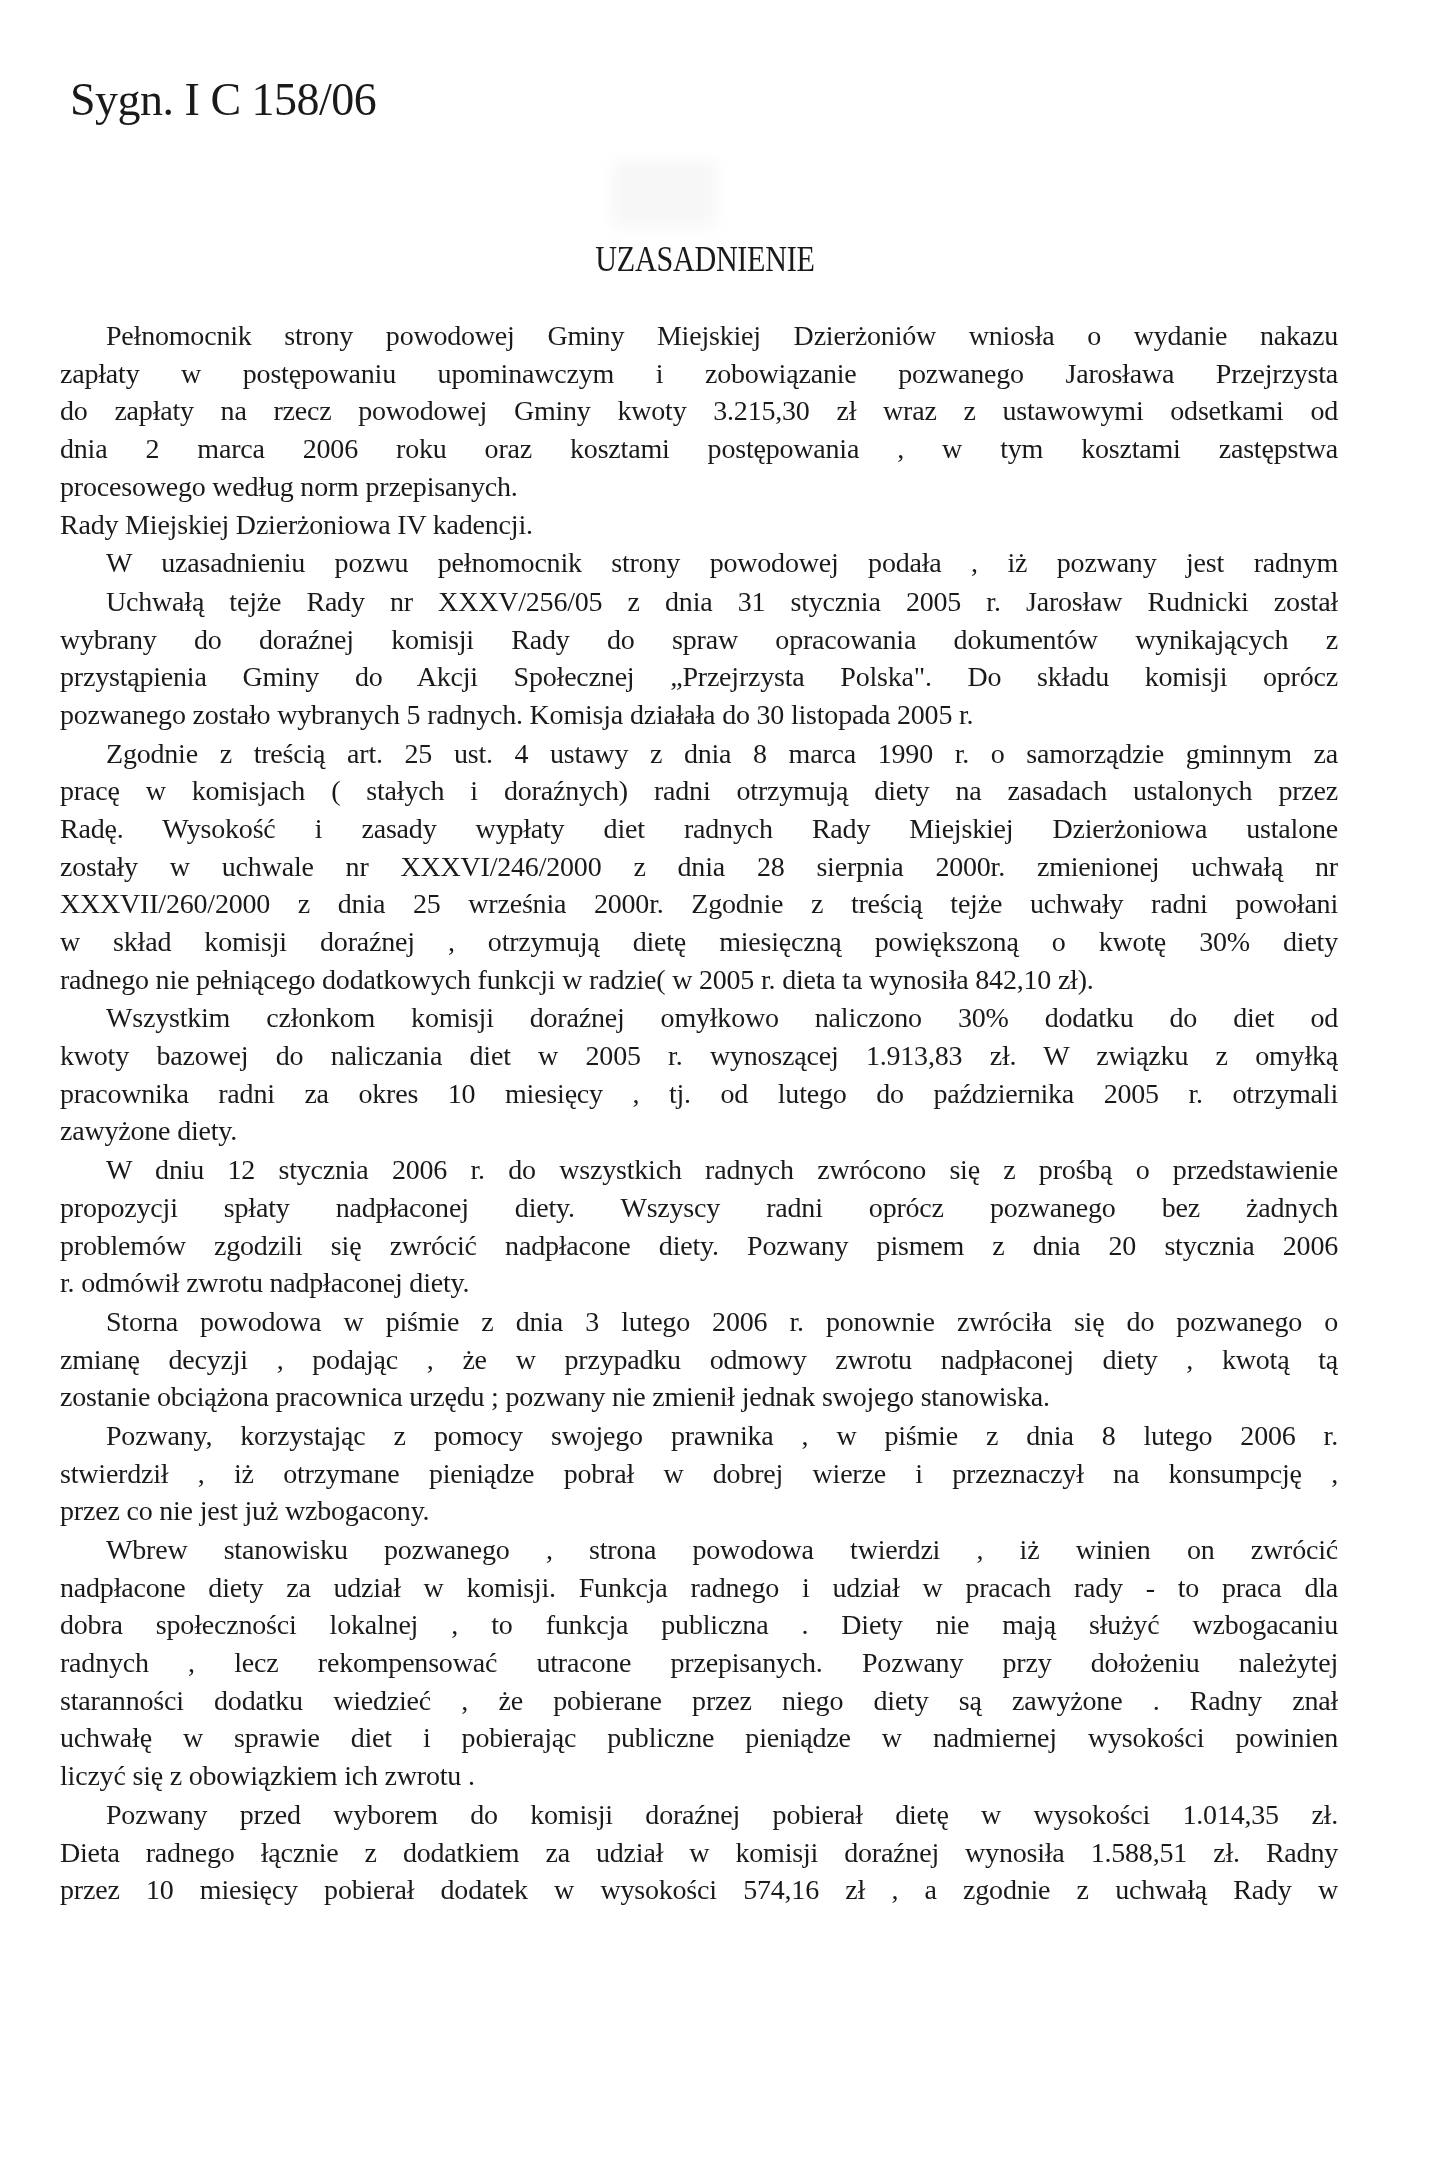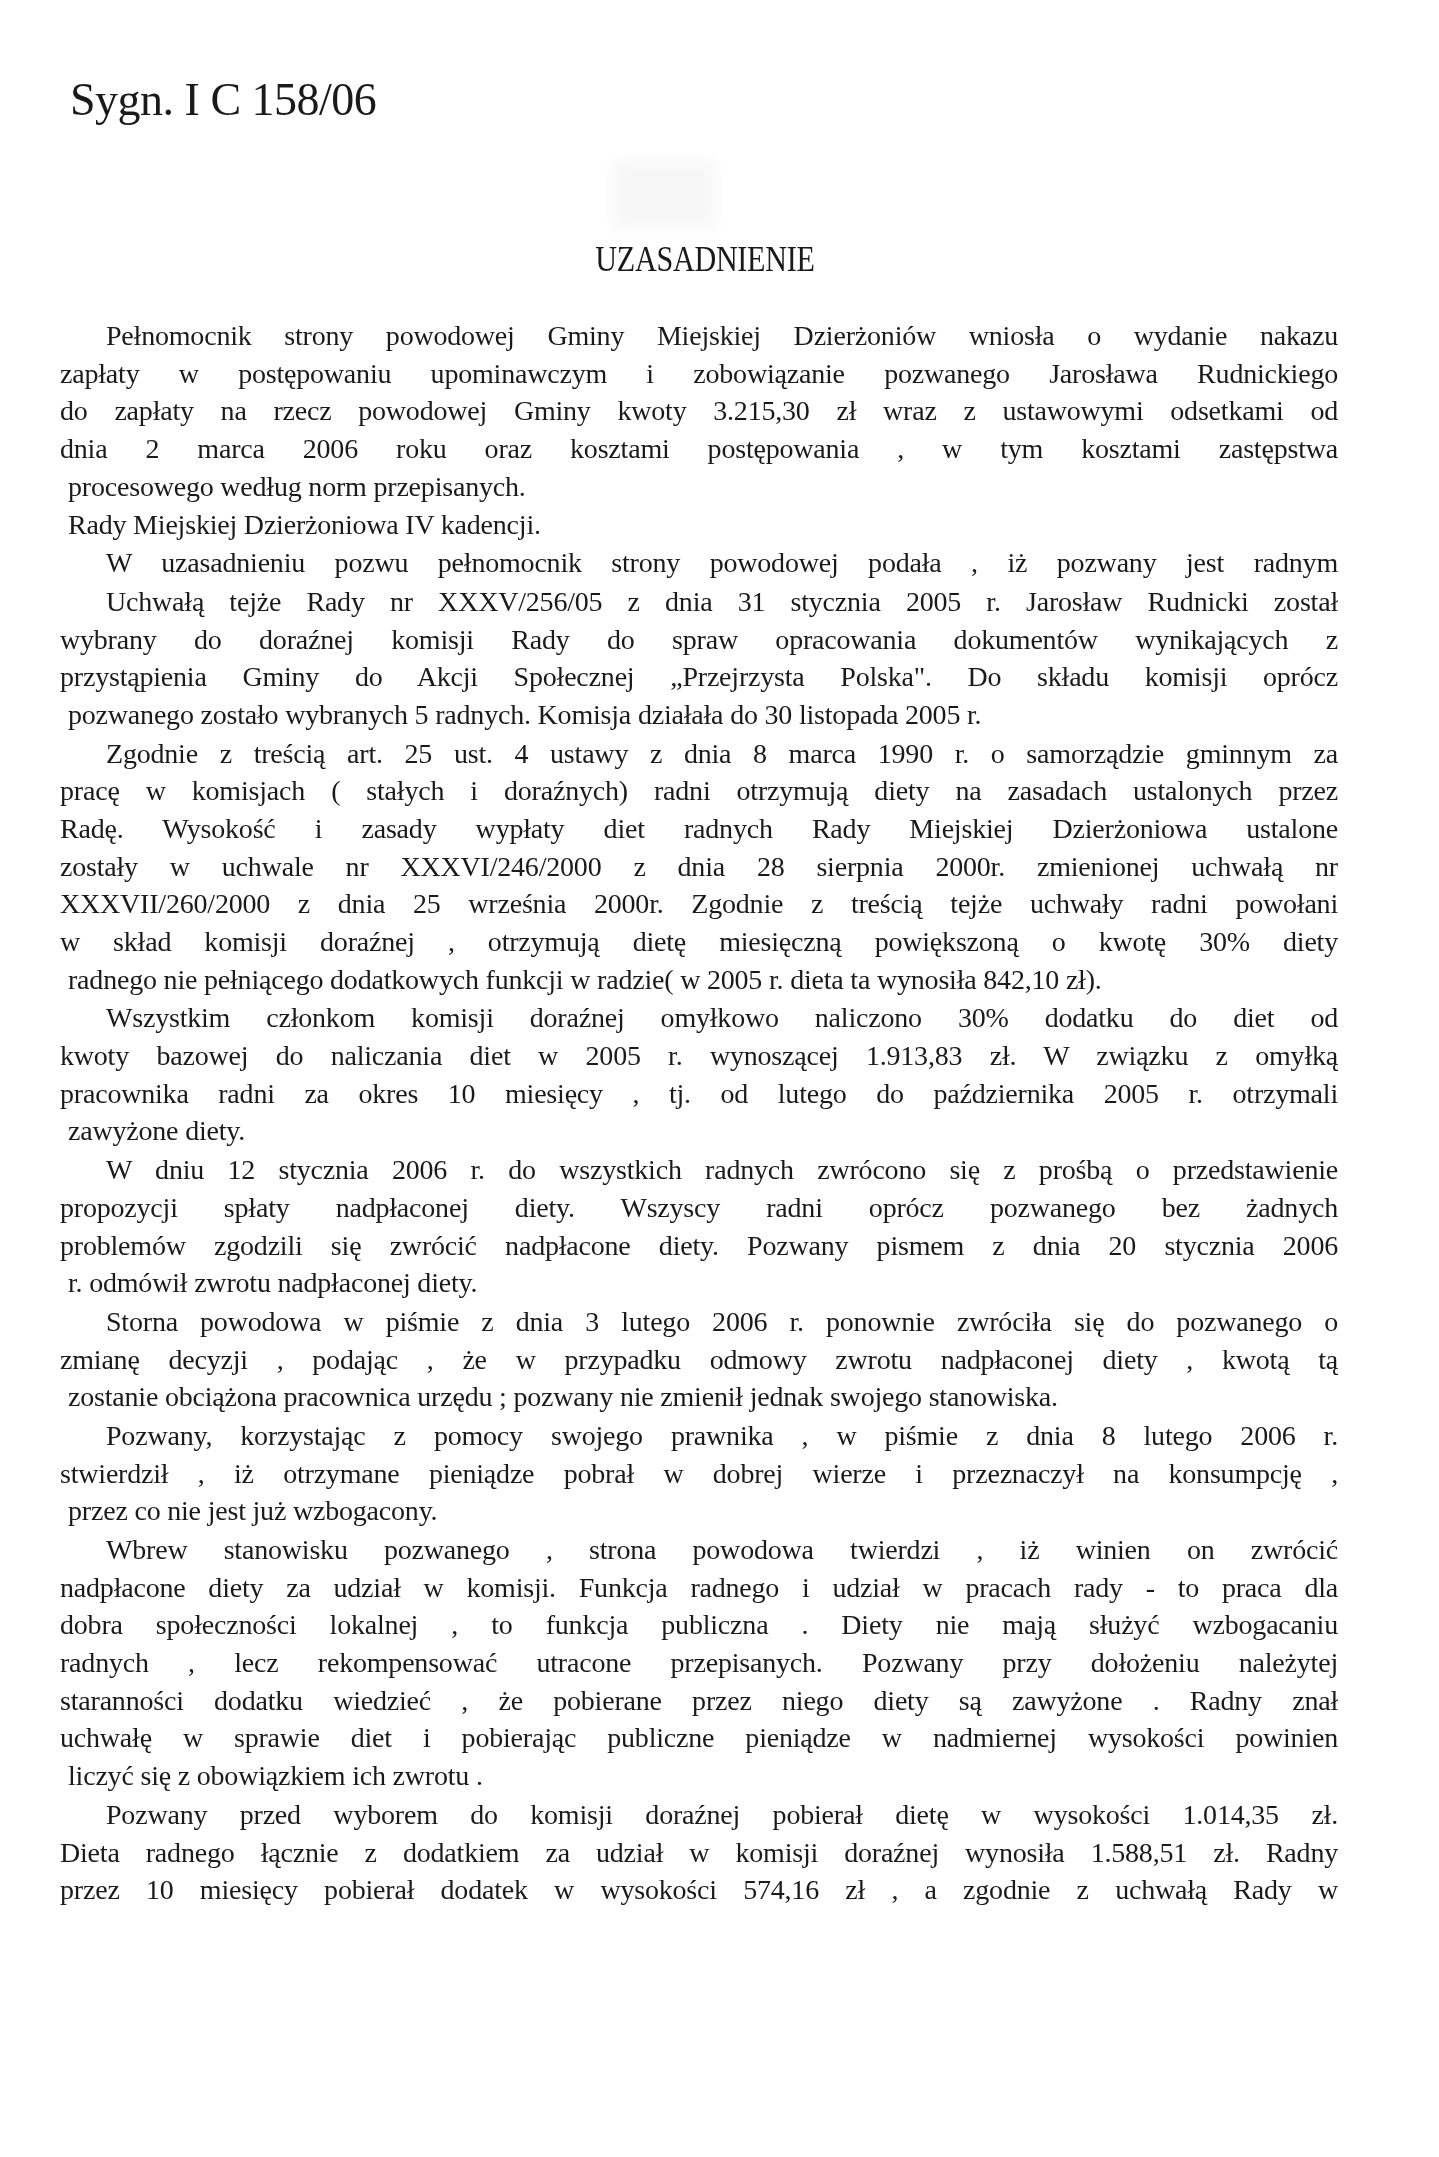--- a/index.html
+++ b/index.html
@@ -65,36 +65,35 @@
       text-align: justify;
       text-align-last: justify;
       overflow: hidden;
     }
     .line.first {
       padding-left: 46px;
     }
     .line.last {
       text-align: left;
       text-align-last: left;
-      margin-left: 8px;
     }
   </style>
 </head>
 <body>
 
 <div class="scan-blot"></div>
 
 <div class="sygn">Sygn. I C 158/06</div>
 
 <div class="heading">UZASADNIENIE</div>
 
 <div class="body-text" id="body-text">
     <div class="para">
       <span class="line first">Pełnomocnik strony powodowej Gminy Miejskiej Dzierżoniów wniosła o wydanie nakazu</span>
-      <span class="line">zapłaty w postępowaniu upominawczym i zobowiązanie pozwanego Jarosława Rudnickiego</span>
+      <span class="line">zapłaty w postępowaniu upominawczym i zobowiązanie pozwanego Jarosława Przejrzysta</span>
       <span class="line">do zapłaty na rzecz powodowej Gminy kwoty 3.215,30 zł wraz z ustawowymi odsetkami od</span>
       <span class="line">dnia 2 marca 2006 roku oraz kosztami postępowania , w tym kosztami zastępstwa</span>
       <span class="line last">procesowego według norm przepisanych.</span>
     </div>
     <div class="para">
       <span class="line last">Rady Miejskiej Dzierżoniowa IV kadencji.</span>
       <span class="line first">W uzasadnieniu pozwu pełnomocnik strony powodowej podała , iż pozwany jest radnym</span>
     </div>
     <div class="para">
       <span class="line first">Uchwałą tejże Rady nr XXXV/256/05 z dnia 31 stycznia 2005 r. Jarosław Rudnicki został</span>

